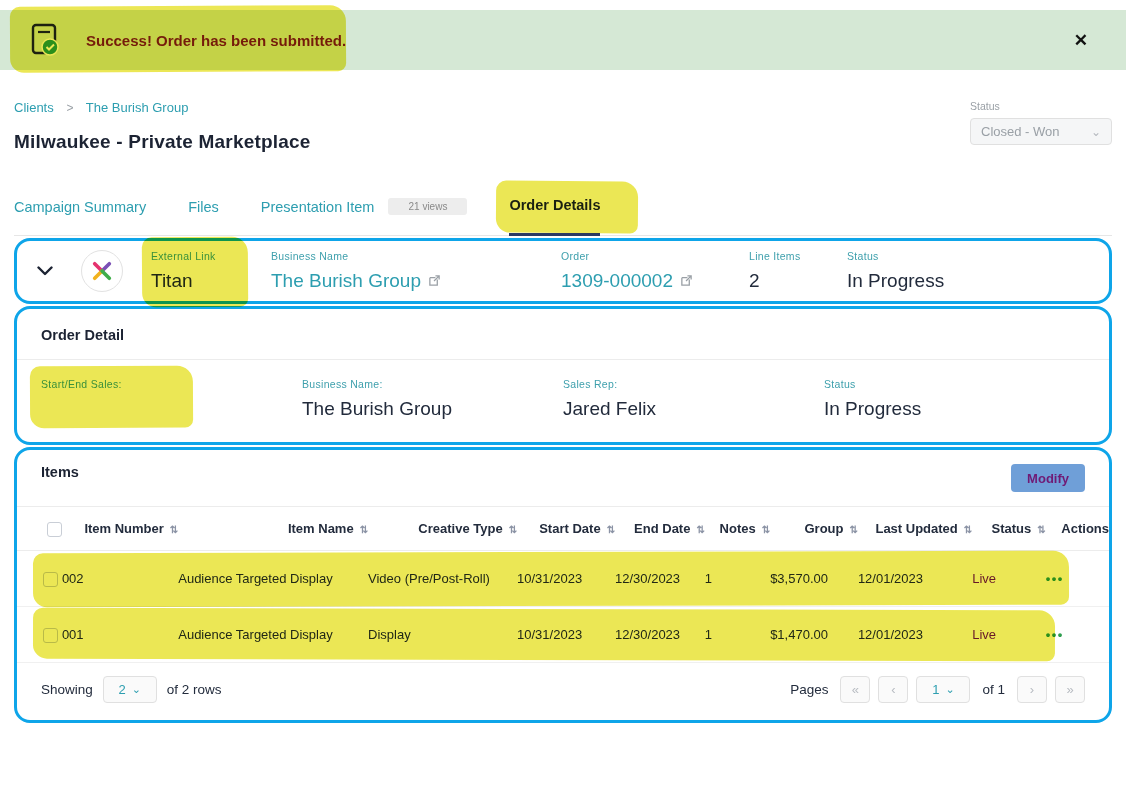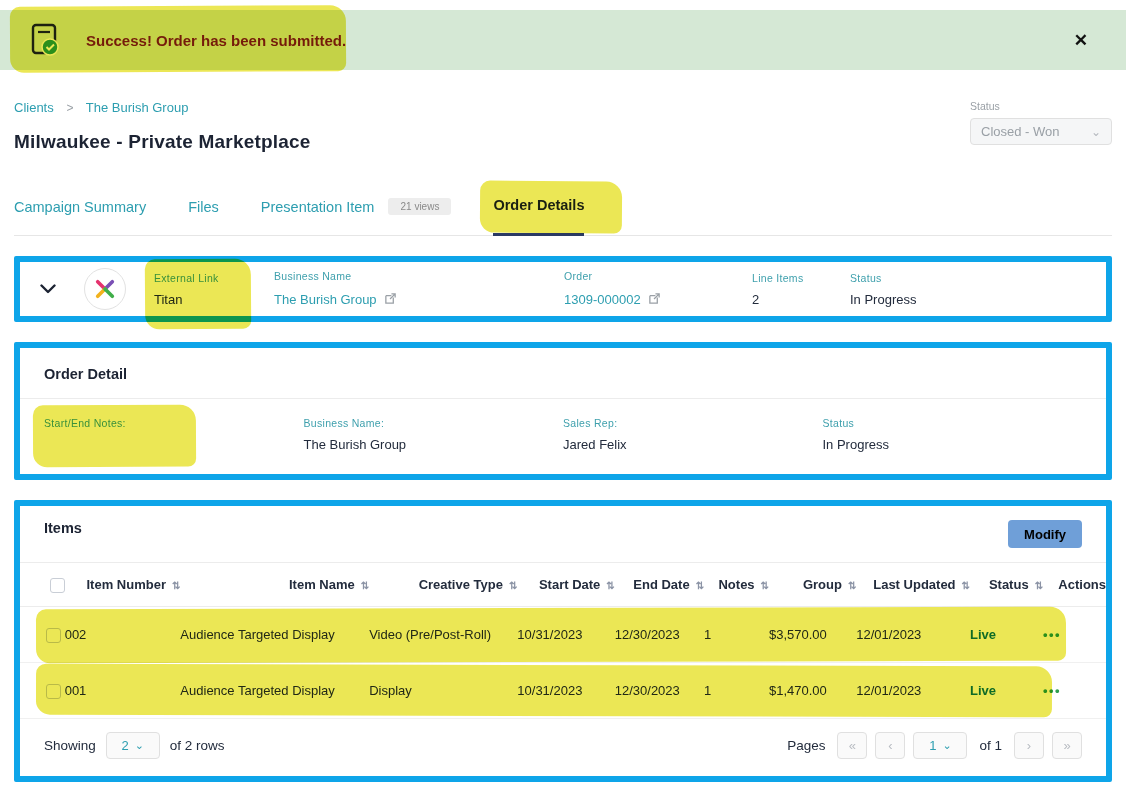--- a/index.html
+++ b/index.html
@@ -48,71 +48,71 @@
     margin-top: 44px; border-bottom: 1px solid #e6e6e6;
   }
   .tab {
     position: relative; padding-bottom: 20px; font-size: 14.5px;
     color: #2d9eb0; cursor: pointer; white-space: nowrap;
   }
   .tab.active { color: #1c2333; font-weight: 600; border-bottom: 3px solid #2b3a64; margin-bottom: -1px; }
   .tab-marker { left: -13px; top: -16px; width: 142px; height: 52px; transform: rotate(.4deg); }
   .views-badge {
     background: #ededed; color: #8a8a8a; font-size: 10px;
-    padding: 3px 12px; border-radius: 3px; margin-left: 10px; position: relative; top: -2px;
-  }
-  
-  .card { border: 6px solid #0ea5e9; border-radius: 2px; background: #fff; margin-top: 20px; }
+    padding: 3px 20px; border-radius: 3px; margin-left: 10px; position: relative; top: -2px;
+  }
+  
+  .card { border: 3px solid #0ea5e9; border-radius: 16px; background: #fff; margin-top: 2px; }
   
   .order-card { display: flex; align-items: center; height: 66px; padding: 0 20px; }
   .collapse-chevron { margin-right: 28px; display: inline-flex; cursor: pointer; }
   .logo-circle {
     width: 42px; height: 42px; border-radius: 50%; border: 1px solid #e2e2e2;
     display: inline-flex; align-items: center; justify-content: center; margin-right: 28px;
     background: #fff;
   }
   .field { position: relative; }
   .field .lbl { font-size: 10.5px; color: #3fa0ad; letter-spacing: .3px; margin-bottom: 8px; }
-  .field .val { font-size: 13px; color: #222b3c; }
+  .field .val { font-size: 19px; color: #222b3c; }
   .field .val.link { color: #2d9eb0; cursor: pointer; display: inline-flex; align-items: center; gap: 7px; }
   .f-ext { width: 120px; }
   .f-biz { width: 290px; }
   .f-order { width: 188px; }
   .f-line { width: 98px; }
   .ext-marker { left: -9px; top: -13px; width: 106px; height: 70px; transform: rotate(-.4deg); }
   
   .detail-title {
     padding: 18px 24px 16px; font-size: 14.5px; font-weight: 700; color: #1c2333;
     border-bottom: 1px solid #ececec;
   }
   .detail-fields { display: flex; padding: 18px 24px 22px; }
   .detail-fields .field { width: 262px; }
   .sed-marker { left: -11px; top: -12px; width: 163px; height: 62px; transform: rotate(-.3deg); }
   
   .items-header { display: flex; justify-content: space-between; padding: 14px 24px; height: 56px; }
   .items-title { font-size: 14.5px; font-weight: 700; color: #1c2333; }
   .modify-btn {
-    background: #6f9fd8; color: #000000; border: none; border-radius: 4px;
+    background: #6f9fd8; color: #701a75; border: none; border-radius: 4px;
     font-size: 13px; font-weight: 700; padding: 7px 16px; cursor: pointer;
     font-family: "Liberation Sans", sans-serif;
   }
   .table-wrap { position: relative; }
   table { width: 100%; border-collapse: collapse; font-size: 13px; color: #232c3d; table-layout: fixed; }
   thead th {
     height: 44px; text-align: right; font-weight: 700; border-top: 1px solid #ececec;
     border-bottom: 1px solid #ececec; white-space: nowrap; font-size: 13px; overflow: hidden;
   }
   tbody td { height: 56px; border-bottom: 1px solid #f0f0f0; white-space: nowrap; overflow: hidden; }
   th .sort { color: #8b93a5; font-size: 10px; margin-left: 6px; cursor: pointer; }
   .cb {
     width: 15px; height: 15px; border: 1.5px solid #c9ced6; border-radius: 3px;
     background: #fff; display: inline-block; cursor: pointer; vertical-align: middle;
   }
   .td-cb, .th-cb { padding-left: 26px; }
-  .status-live { color: #0f766e; font-weight: 700; }
+  .status-live { color: #701a75; font-weight: 400; }
   .dots { color: #2e9e4f; font-weight: 900; letter-spacing: 1.5px; cursor: pointer; font-size: 13px; }
   .row-marker-1 { top: 46px; left: 16px; height: 54px; width: calc(100% - 56px); transform: rotate(-.15deg); }
   .row-marker-2 { top: 103px; left: 16px; height: 51px; width: calc(100% - 70px); transform: rotate(.15deg); }
   
   .items-footer { display: flex; align-items: center; padding: 13px 24px 17px; font-size: 13.5px; color: #232c3d; }
   .mini-select {
     width: 54px; height: 27px; background: #fafafa; border: 1px solid #e0e0e0; border-radius: 4px;
     display: inline-flex; align-items: center; justify-content: center; gap: 6px;
     font-size: 13px; color: #2d9eb0; cursor: pointer; margin: 0 10px;
   }
@@ -231,21 +231,21 @@
       <div class="lbl">Status</div>
       <div class="val">In Progress</div>
     </div>
   </div>
 
   <div class="card">
     <div class="detail-title">Order Detail</div>
     <div class="detail-fields">
       <div class="field">
         <div class="marker sed-marker"></div>
-        <div class="lbl">Start/End Notes:</div>
+        <div class="lbl">Start/End Sales:</div>
       </div>
       <div class="field">
         <div class="lbl">Business Name:</div>
         <div class="val">The Burish Group</div>
       </div>
       <div class="field">
         <div class="lbl">Sales Rep:</div>
         <div class="val">Jared Felix</div>
       </div>
       <div class="field">

